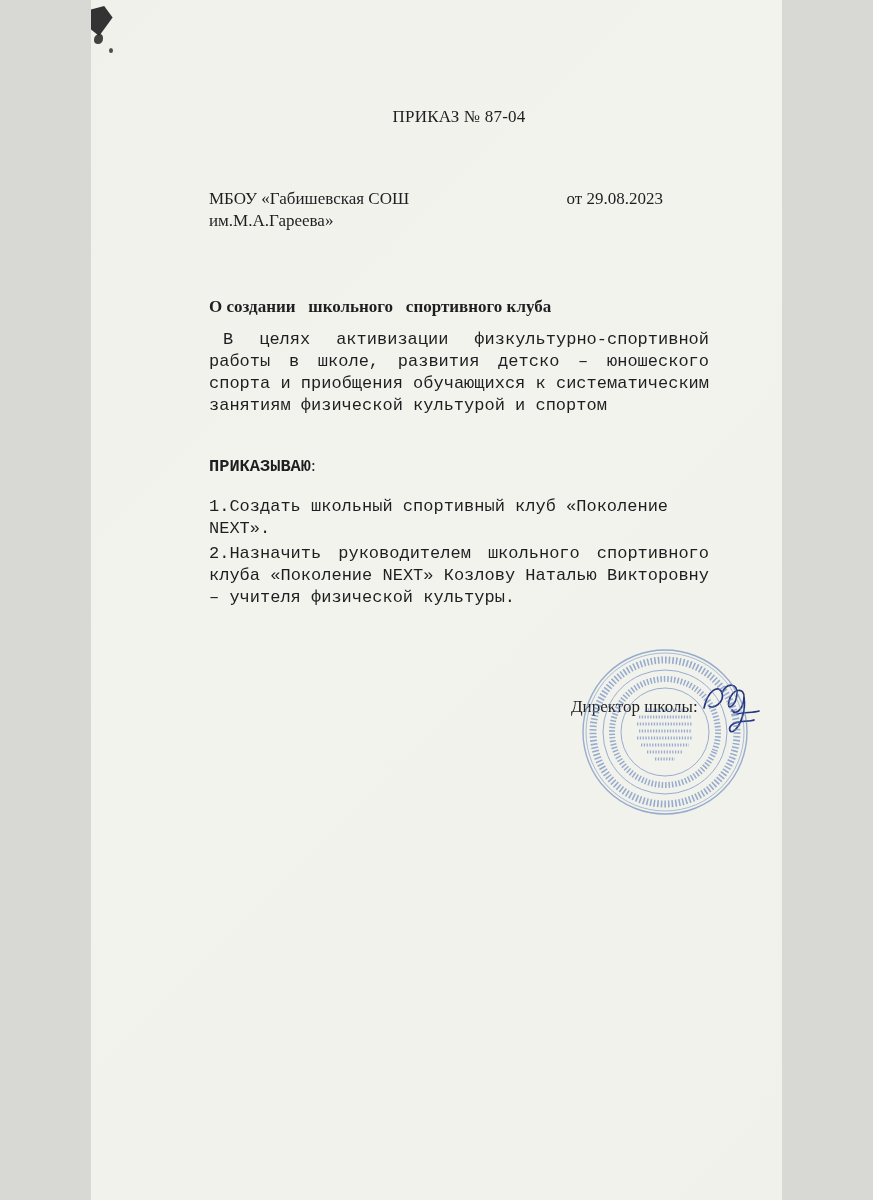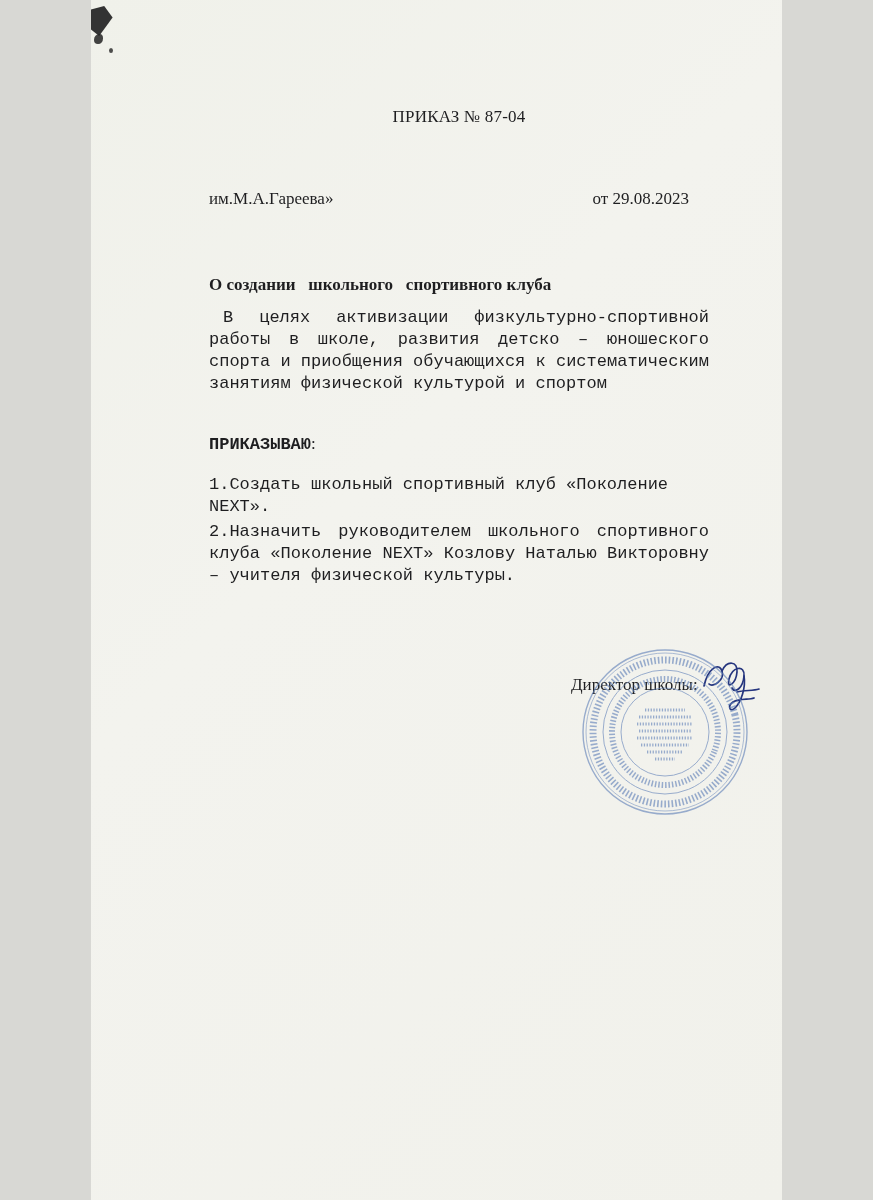--- a/index.html
+++ b/index.html
@@ -27,21 +27,21 @@
     text-align:center;
     letter-spacing:.2px;
   }
   .org-row{
     margin-top:60px;
     display:flex;
     justify-content:space-between;
     align-items:flex-start;
   }
   .org div{line-height:22px;}
-  .date{margin-right:20px;white-space:nowrap;}
+  .date{margin-right:46px;white-space:nowrap;}
   .subject{
     margin-top:64px;
     font-weight:bold;
     white-space:pre-wrap;
   }
   .body-text{
     margin:11px 0 0 0;
     text-align:justify;
     font-family:Liberation Mono, monospace;
   }
@@ -116,20 +116,21 @@
   <div class="artifact speck"></div>
   <div class="artifact right-tick"></div>
   <div class="bottom-tick" style="position:absolute;"></div>
 
   <div class="content">
 
     <div class="title">ПРИКАЗ № 87-04</div>
 
     <div class="org-row">
       <div class="org">
+        <div>МБОУ «Габишевская СОШ</div>
         <div>им.М.А.Гареева»</div>
       </div>
       <div class="date">от 29.08.2023</div>
     </div>
 
     <div class="subject">О создании   школьного   спортивного клуба</div>
 
     <p class="body-text indent">В целях активизации физкультурно-спортивной работы в школе, развития детско – юношеского спорта и приобщения обучающихся к систематическим занятиям физической культурой и спортом</p>
 
     <div class="order-line"><span class="bold">ПРИКАЗЫВАЮ</span><span>:</span></div>

